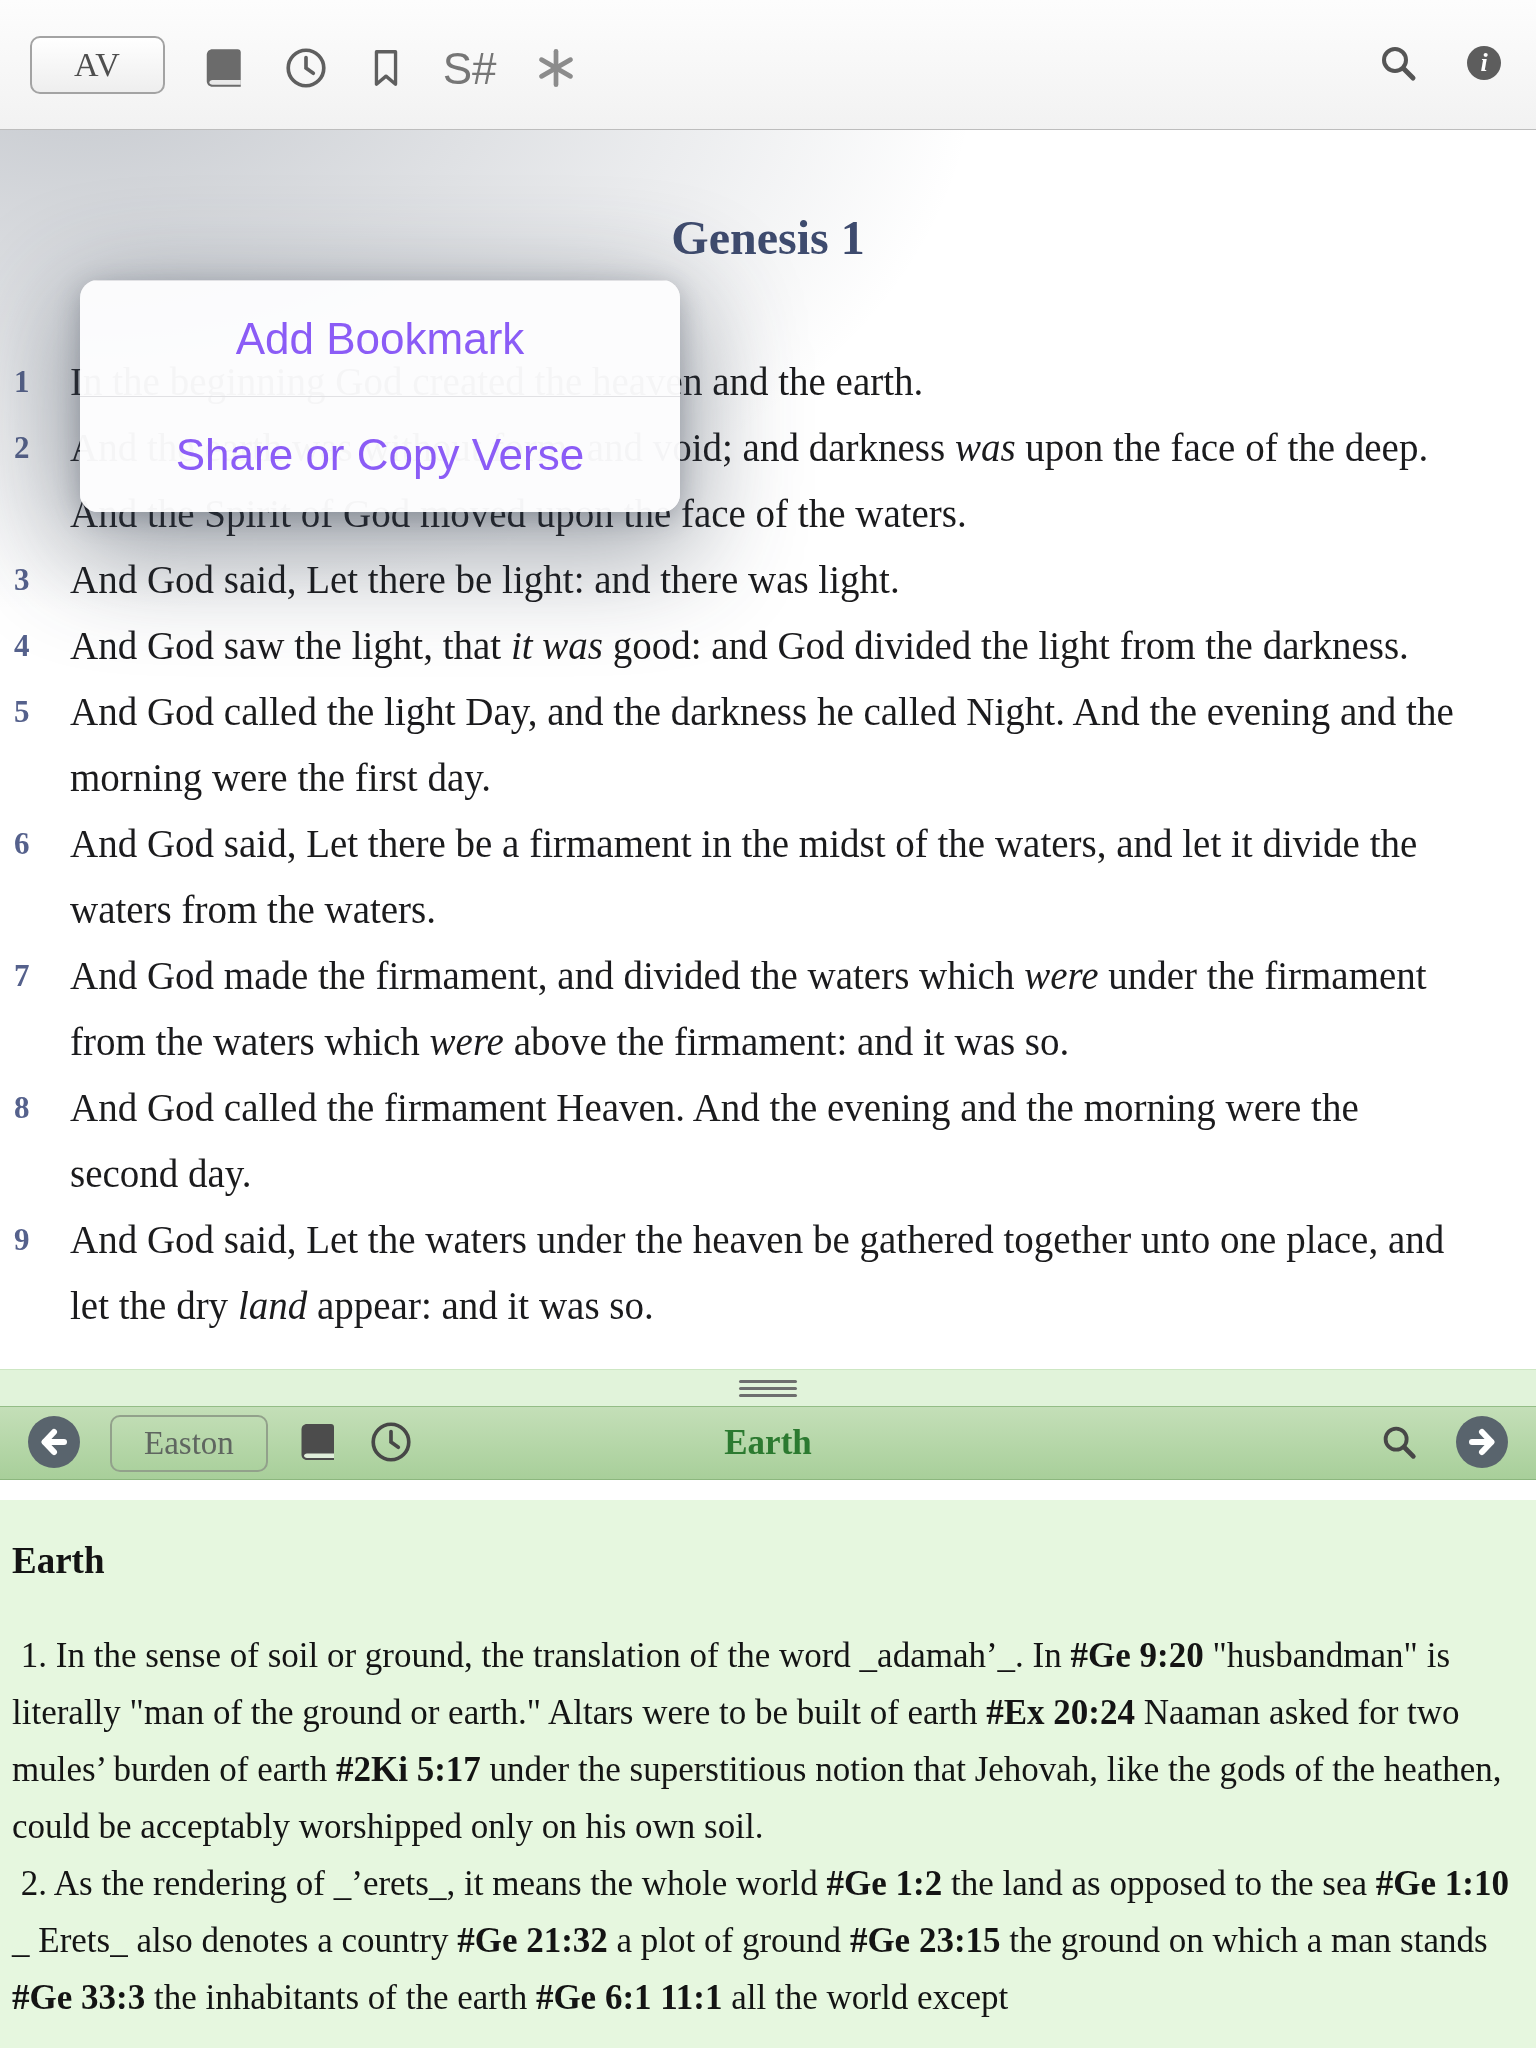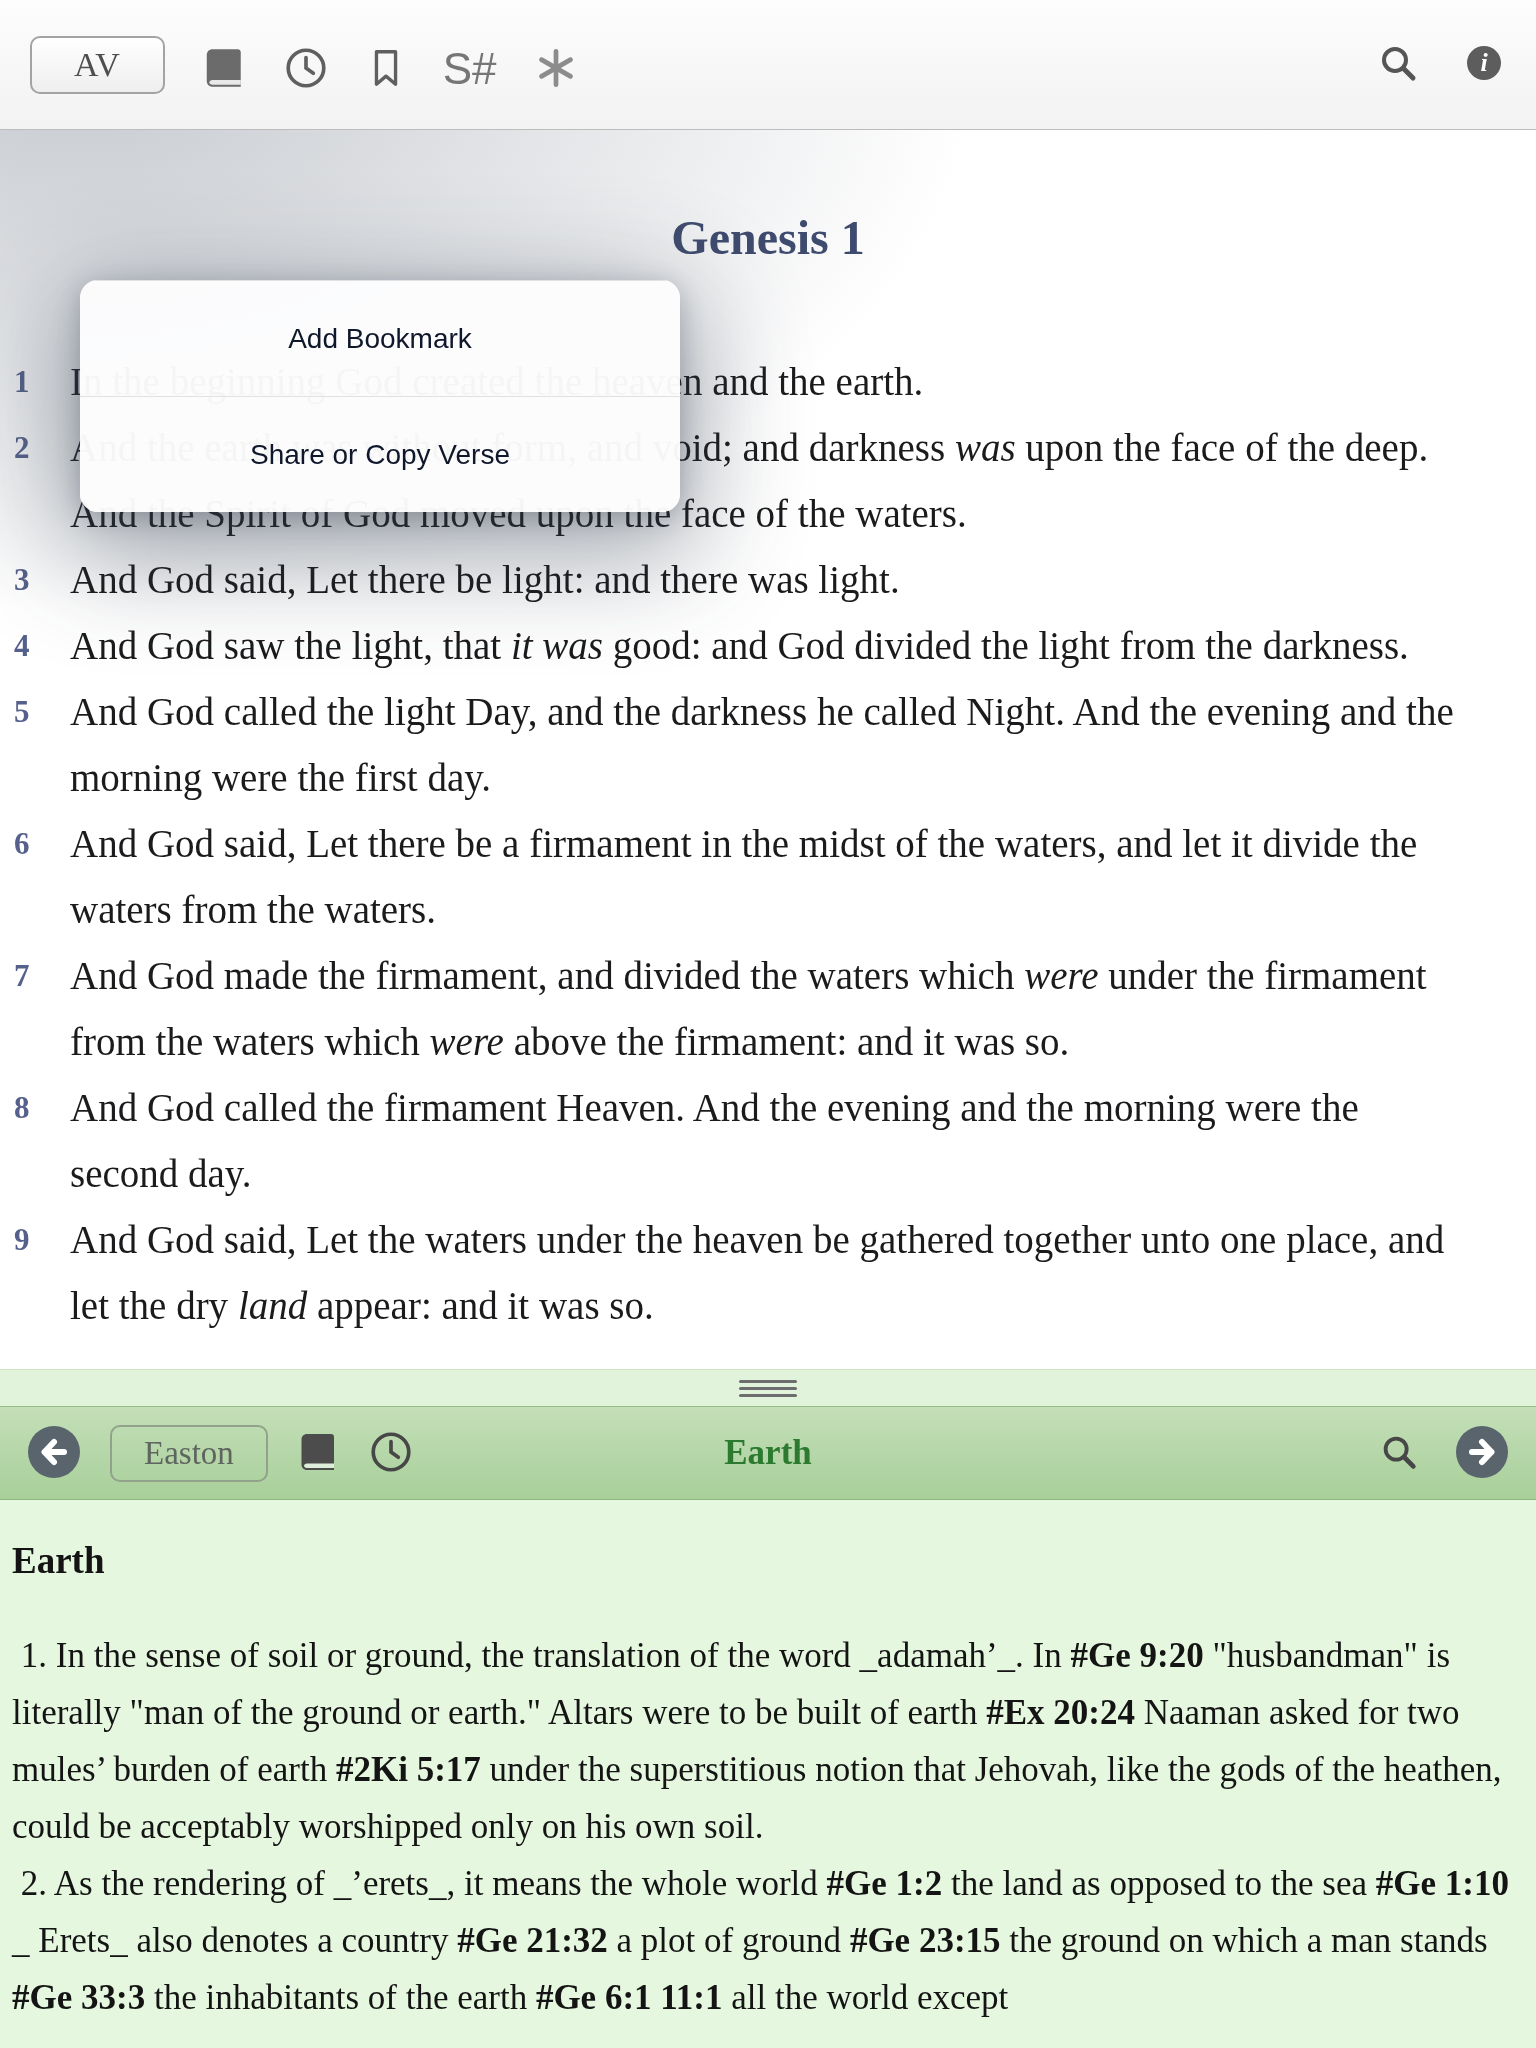--- a/index.html
+++ b/index.html
@@ -64,35 +64,35 @@
     box-shadow:0 30px 110px 14px rgba(45,55,72,0.45), 0 6px 26px rgba(45,55,72,0.28);
     font-family:"Liberation Sans","DejaVu Sans",sans-serif;
   }
   .popover-header {
     height:84px; display:flex; align-items:center; justify-content:center;
     color:#97979c; font-size:27px;
   }
   .popover-item {
     width:100%; height:116px; display:flex; align-items:center; justify-content:center;
     background:none; border:none; border-top:1px solid #e1e1e4;
-    color:#0f172a; font-size:28px; font-family:inherit;
+    color:#8b5cf6; font-size:44px; font-family:inherit;
   }
 
   
   .split-divider {
     position:absolute; top:1369px; left:0; right:0; height:37px;
     background:#e1f3da; border-top:1px solid #cde7c3;
     display:flex; align-items:center; justify-content:center; z-index:5;
   }
   .drag-handle { display:flex; flex-direction:column; gap:4px; width:58px; }
   .drag-handle div { height:3px; background:#6e6e6e; border-radius:2px; }
 
   
   .bottom-toolbar {
-    position:absolute; top:1406px; left:0; right:0; height:94px;
+    position:absolute; top:1406px; left:0; right:0; height:74px;
     background:linear-gradient(#c4dfb8,#a8cf9a);
     border-top:1px solid #94bd86; border-bottom:1px solid #8cb77e;
     display:flex; align-items:center; padding:0 26px; z-index:4;
   }
   .bb-left { display:flex; align-items:center; gap:28px; z-index:2; }
   .bb-right { margin-left:auto; display:flex; align-items:center; gap:34px; z-index:2; }
   .bb-title {
     position:absolute; left:0; right:0; text-align:center;
     font-size:35px; font-weight:bold; color:#2c7a30; pointer-events:none;
   }

